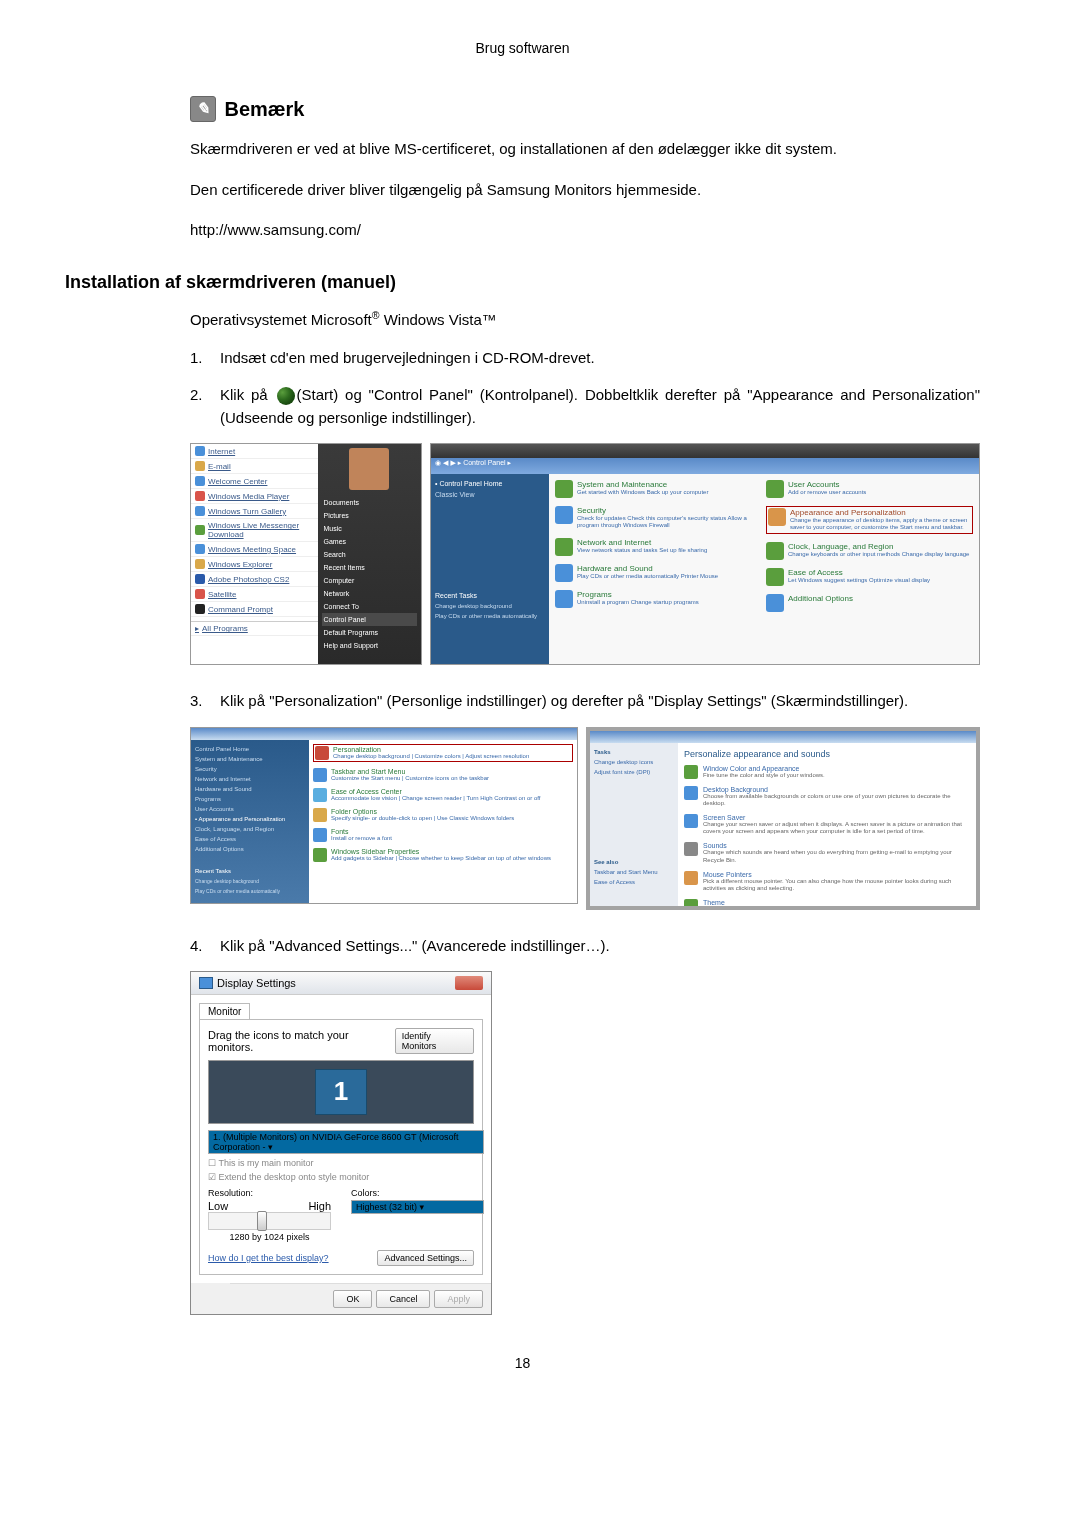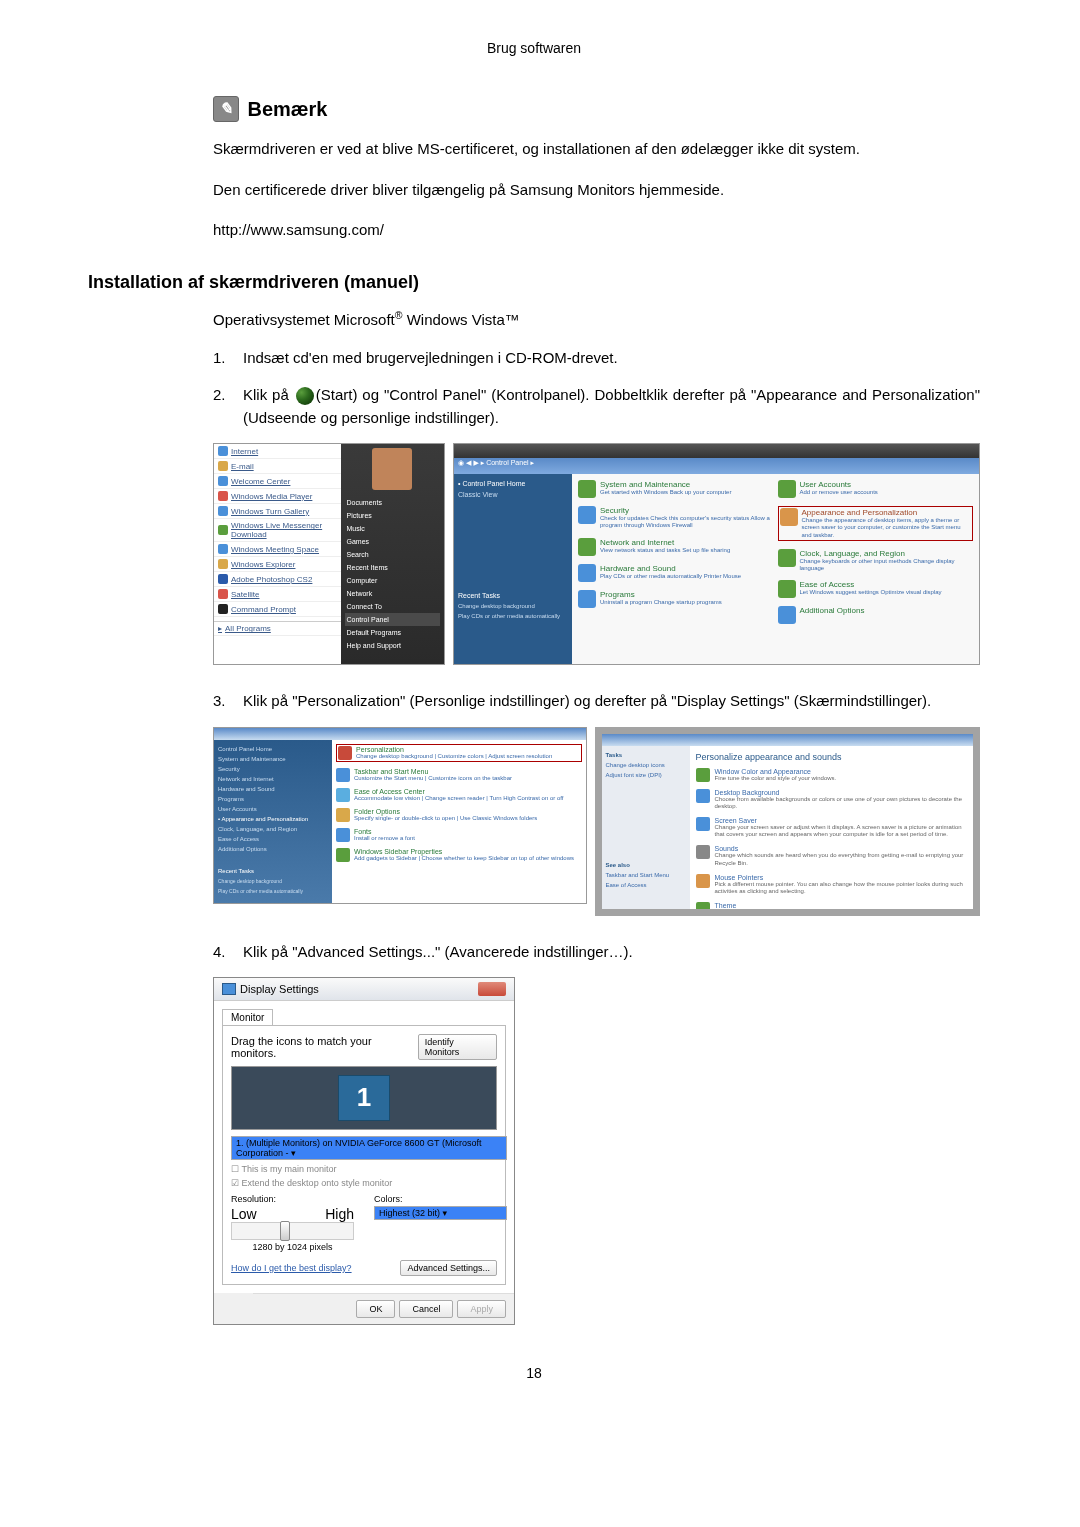--- a/index.html
+++ b/index.html
@@ -4,21 +4,21 @@
   <style>
     body {
       margin: 0;
       padding: 0;
       font-family: Arial, sans-serif;
       width: 1080px;
       background: #fff;
       color: #000;
     }
     .page {
-      padding: 40px 100px 30px 88px;
+      padding: 40px 100px 30px 65px;
     }
     .page-header {
       text-align: center;
       font-size: 14px;
       margin-bottom: 40px;
     }
     .note-row {
       margin-left: 125px;
       margin-bottom: 16px;
     }
@@ -244,21 +244,21 @@
     }
     .app-list-icon {
       width: 14px; height: 14px;
       background: #4a90d9;
       border-radius: 2px;
       flex-shrink: 0;
     }
     .app-list-text .t { color: #2a7a3a; font-size: 7px; }
     .app-list-text .s { color: #3a6aaa; font-size: 6px; }
     .personalize-shot {
-      border: 7px solid #a3a3a3;
+      border: 4px solid #a3a3a3;
       background: #22c55e;
     }
     .pers-body {
       background: #fff;
       height: calc(100% - 12px);
       padding: 6px;
     }
     .pers-header {
       font-size: 9px;
       color: #2a5a8a;
@@ -349,21 +349,21 @@
       display: flex;
       align-items: center;
       justify-content: center;
       border: 1px solid #1a4a6a;
     }
     .ds-select {
       border: 1px solid #aaa;
       padding: 1px 4px;
       font-size: 9px;
       width: 100%;
-      background: #3b82f6;
+      background: #0369a1;
     }
     .ds-checkbox-row {
       font-size: 9px;
       color: #888;
       margin: 4px 0;
     }
     .ds-cols {
       display: flex;
       gap: 20px;
       margin-top: 6px;
@@ -382,21 +382,21 @@
       top: -2px;
       width: 8px;
       height: 18px;
       background: linear-gradient(#fff, #ccc);
       border: 1px solid #888;
       border-radius: 2px;
     }
     .ds-slider-labels {
       display: flex;
       justify-content: space-between;
-      font-size: 14px;
+      font-size: 11px;
       text-align: right;
     }
     .ds-res-text {
       text-align: center;
       font-size: 9px;
       margin-top: 2px;
     }
     .ds-footer {
       display: flex;
       justify-content: space-between;

